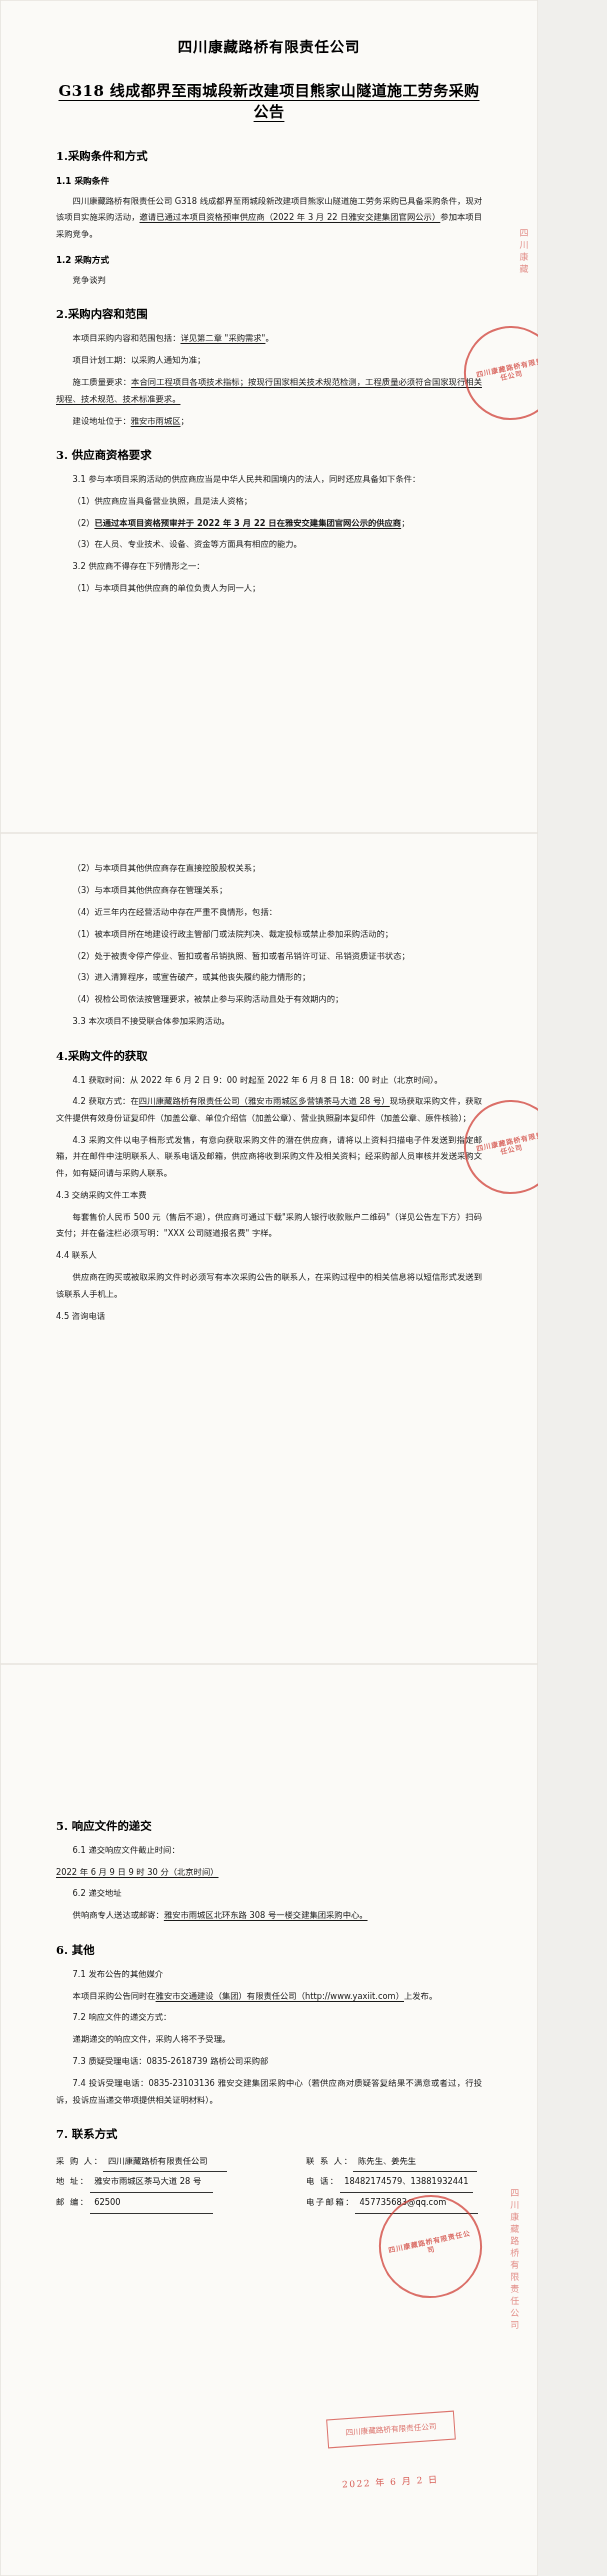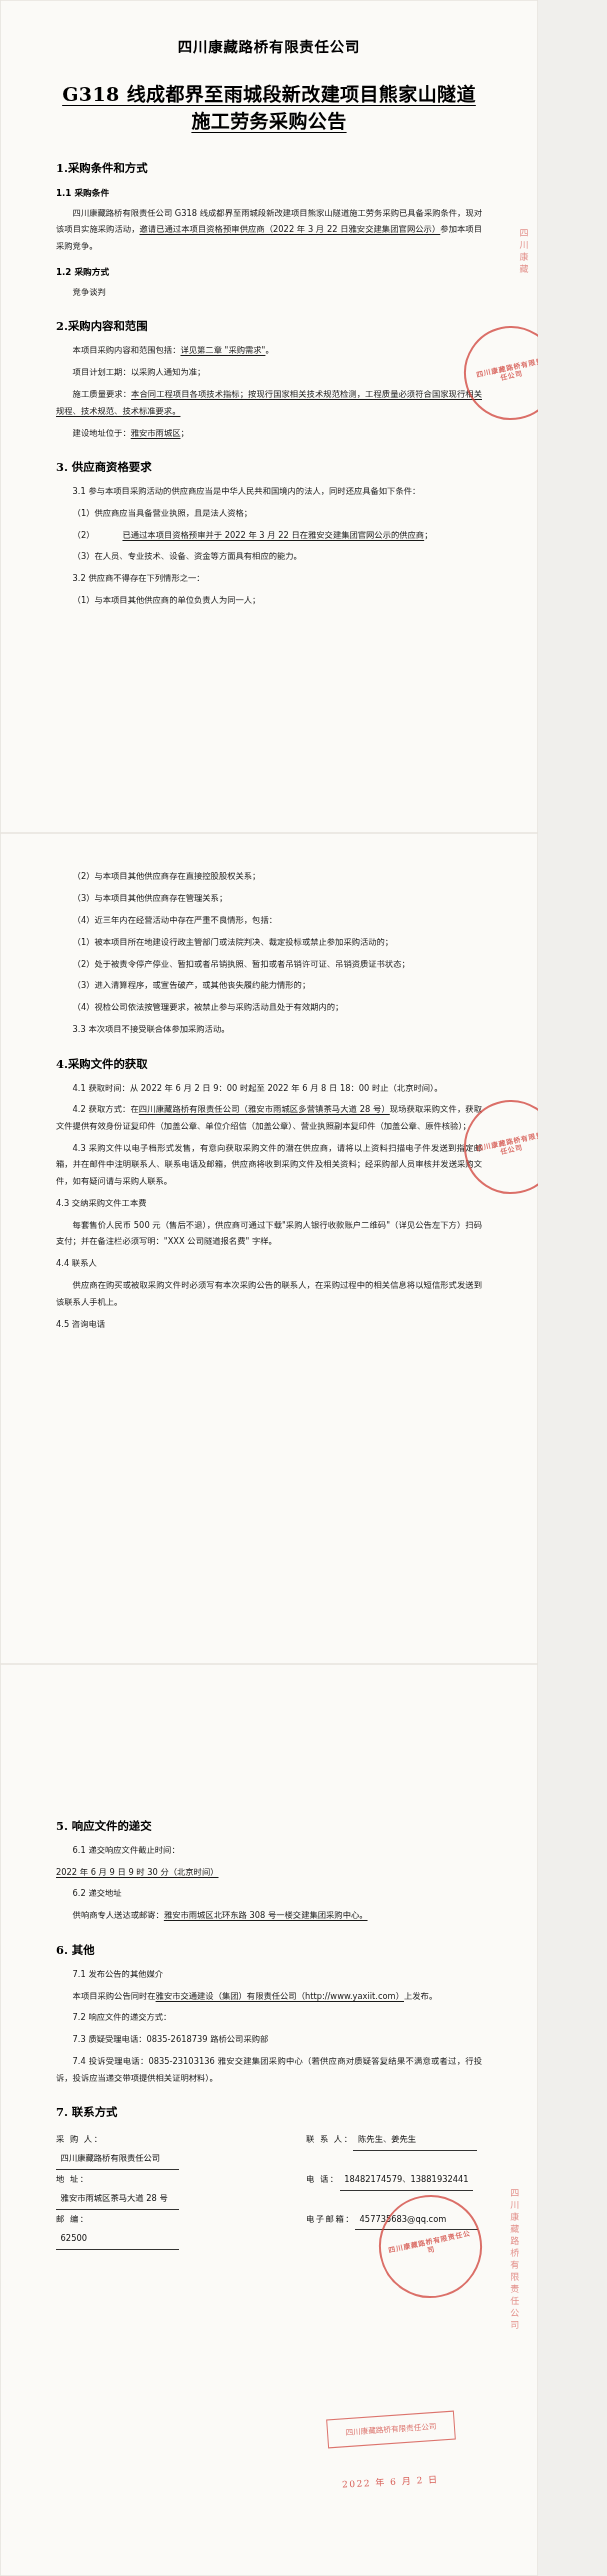--- a/index.html
+++ b/index.html
@@ -5,41 +5,41 @@
   html,body{margin:0;padding:0;background:#f0efec;}
   body{width:607px;font-family:"DejaVu Sans","Liberation Sans",sans-serif;color:#111;}
   .page{
     position:relative;
     width:538px;
     background:#fbfaf7;
     box-sizing:border-box;
     overflow:hidden;
   }
   .page1{height:833px;padding:35px 56px 0 56px;}
-  .page2{height:831px;padding:35px 56px 0 56px;}
+  .page2{height:831px;padding:27px 56px 0 56px;}
   .page3{height:912px;padding:30px 56px 0 56px;}
   .sheet-edge{
     position:absolute;left:0;top:0;width:100%;height:100%;
     box-shadow:inset 0 0 0 0.8px #e7e4de;
     pointer-events:none;
   }
 
   .corp-title{
     text-align:center;
     font-family:"DejaVu Serif","Liberation Serif",serif;
     font-size:14.4px;
     font-weight:700;
     letter-spacing:0.8px;
     margin:0 0 23px 0;
     color:#000;
   }
   .doc-title{
     text-align:center;
     font-family:"DejaVu Serif","Liberation Serif",serif;
-    font-size:19px;
+    font-size:15px;
     font-weight:700;
     letter-spacing:0.4px;
     text-decoration:underline;
     text-underline-offset:3.8px;
     margin:0 0 26px 0;
     color:#000;
   }
   h2.sec{
     font-family:"DejaVu Serif","Liberation Serif",serif;
     font-size:11.4px;
@@ -56,33 +56,33 @@
   p.t{
     font-size:8.3px;
     line-height:2.0;
     margin:0 0 5.3px 0;
     text-align:justify;
     text-indent:2em;
     color:#1a1a1a;
   }
   p.t0{text-indent:0;}
   .u{text-decoration:underline;text-underline-offset:2.3px;}
-  .b{font-weight:400;margin-left:28px;}
+  .b{font-weight:700;}
 
   
   .contact{
     margin-top:10.6px;
     font-size:8.3px;
     line-height:2.3;
   }
   .crow{display:flex;}
   .ccell{display:flex;align-items:baseline;}
   .clabel{white-space:nowrap;letter-spacing:1.5px;}
   .cval{border-bottom:0.8px solid #333;padding:0 4.6px 0.8px 4.6px;min-width:114px;display:inline-block;}
-  .cleft{width:250px;flex-direction:column;}
+  .cleft{width:250px;}
   .cright{flex:1;}
 
   
   .seal{
     position:absolute;
     border:2.3px solid #cf3a32;
     border-radius:50%;
     color:#cf3a32;
     opacity:.72;
     display:flex;align-items:center;justify-content:center;
@@ -204,20 +204,21 @@
   <h2 class="sec">5. 响应文件的递交</h2>
   <p class="t">6.1 递交响应文件截止时间：</p>
   <p class="t t0"><span class="u">2022 年 6 月 9 日 9 时 30 分（北京时间）</span></p>
   <p class="t">6.2 递交地址</p>
   <p class="t"><span>供响商专人送达或邮寄：</span><span class="u">雅安市雨城区北环东路 308 号一楼交建集团采购中心。</span></p>
 
   <h2 class="sec">6. 其他</h2>
   <p class="t">7.1 发布公告的其他媒介</p>
   <p class="t"><span>本项目采购公告同时在</span><span class="u">雅安市交通建设（集团）有限责任公司（http://www.yaxiit.com）</span><span>上发布。</span></p>
   <p class="t">7.2 响应文件的递交方式：</p>
+  <p class="t">递期递交的响应文件，采购人将不予受理。</p>
   <p class="t">7.3 质疑受理电话：0835-2618739 路桥公司采购部</p>
   <p class="t">7.4 投诉受理电话：0835-23103136 雅安交建集团采购中心（若供应商对质疑答复结果不满意或者过，行投诉，投诉应当递交带项提供相关证明材料）。</p>
 
   <h2 class="sec">7. 联系方式</h2>
 
   <div class="contact">
     <div class="crow">
       <div class="ccell cleft">
         <span class="clabel">采 购 人：</span>
         <span class="cval">四川康藏路桥有限责任公司</span>

